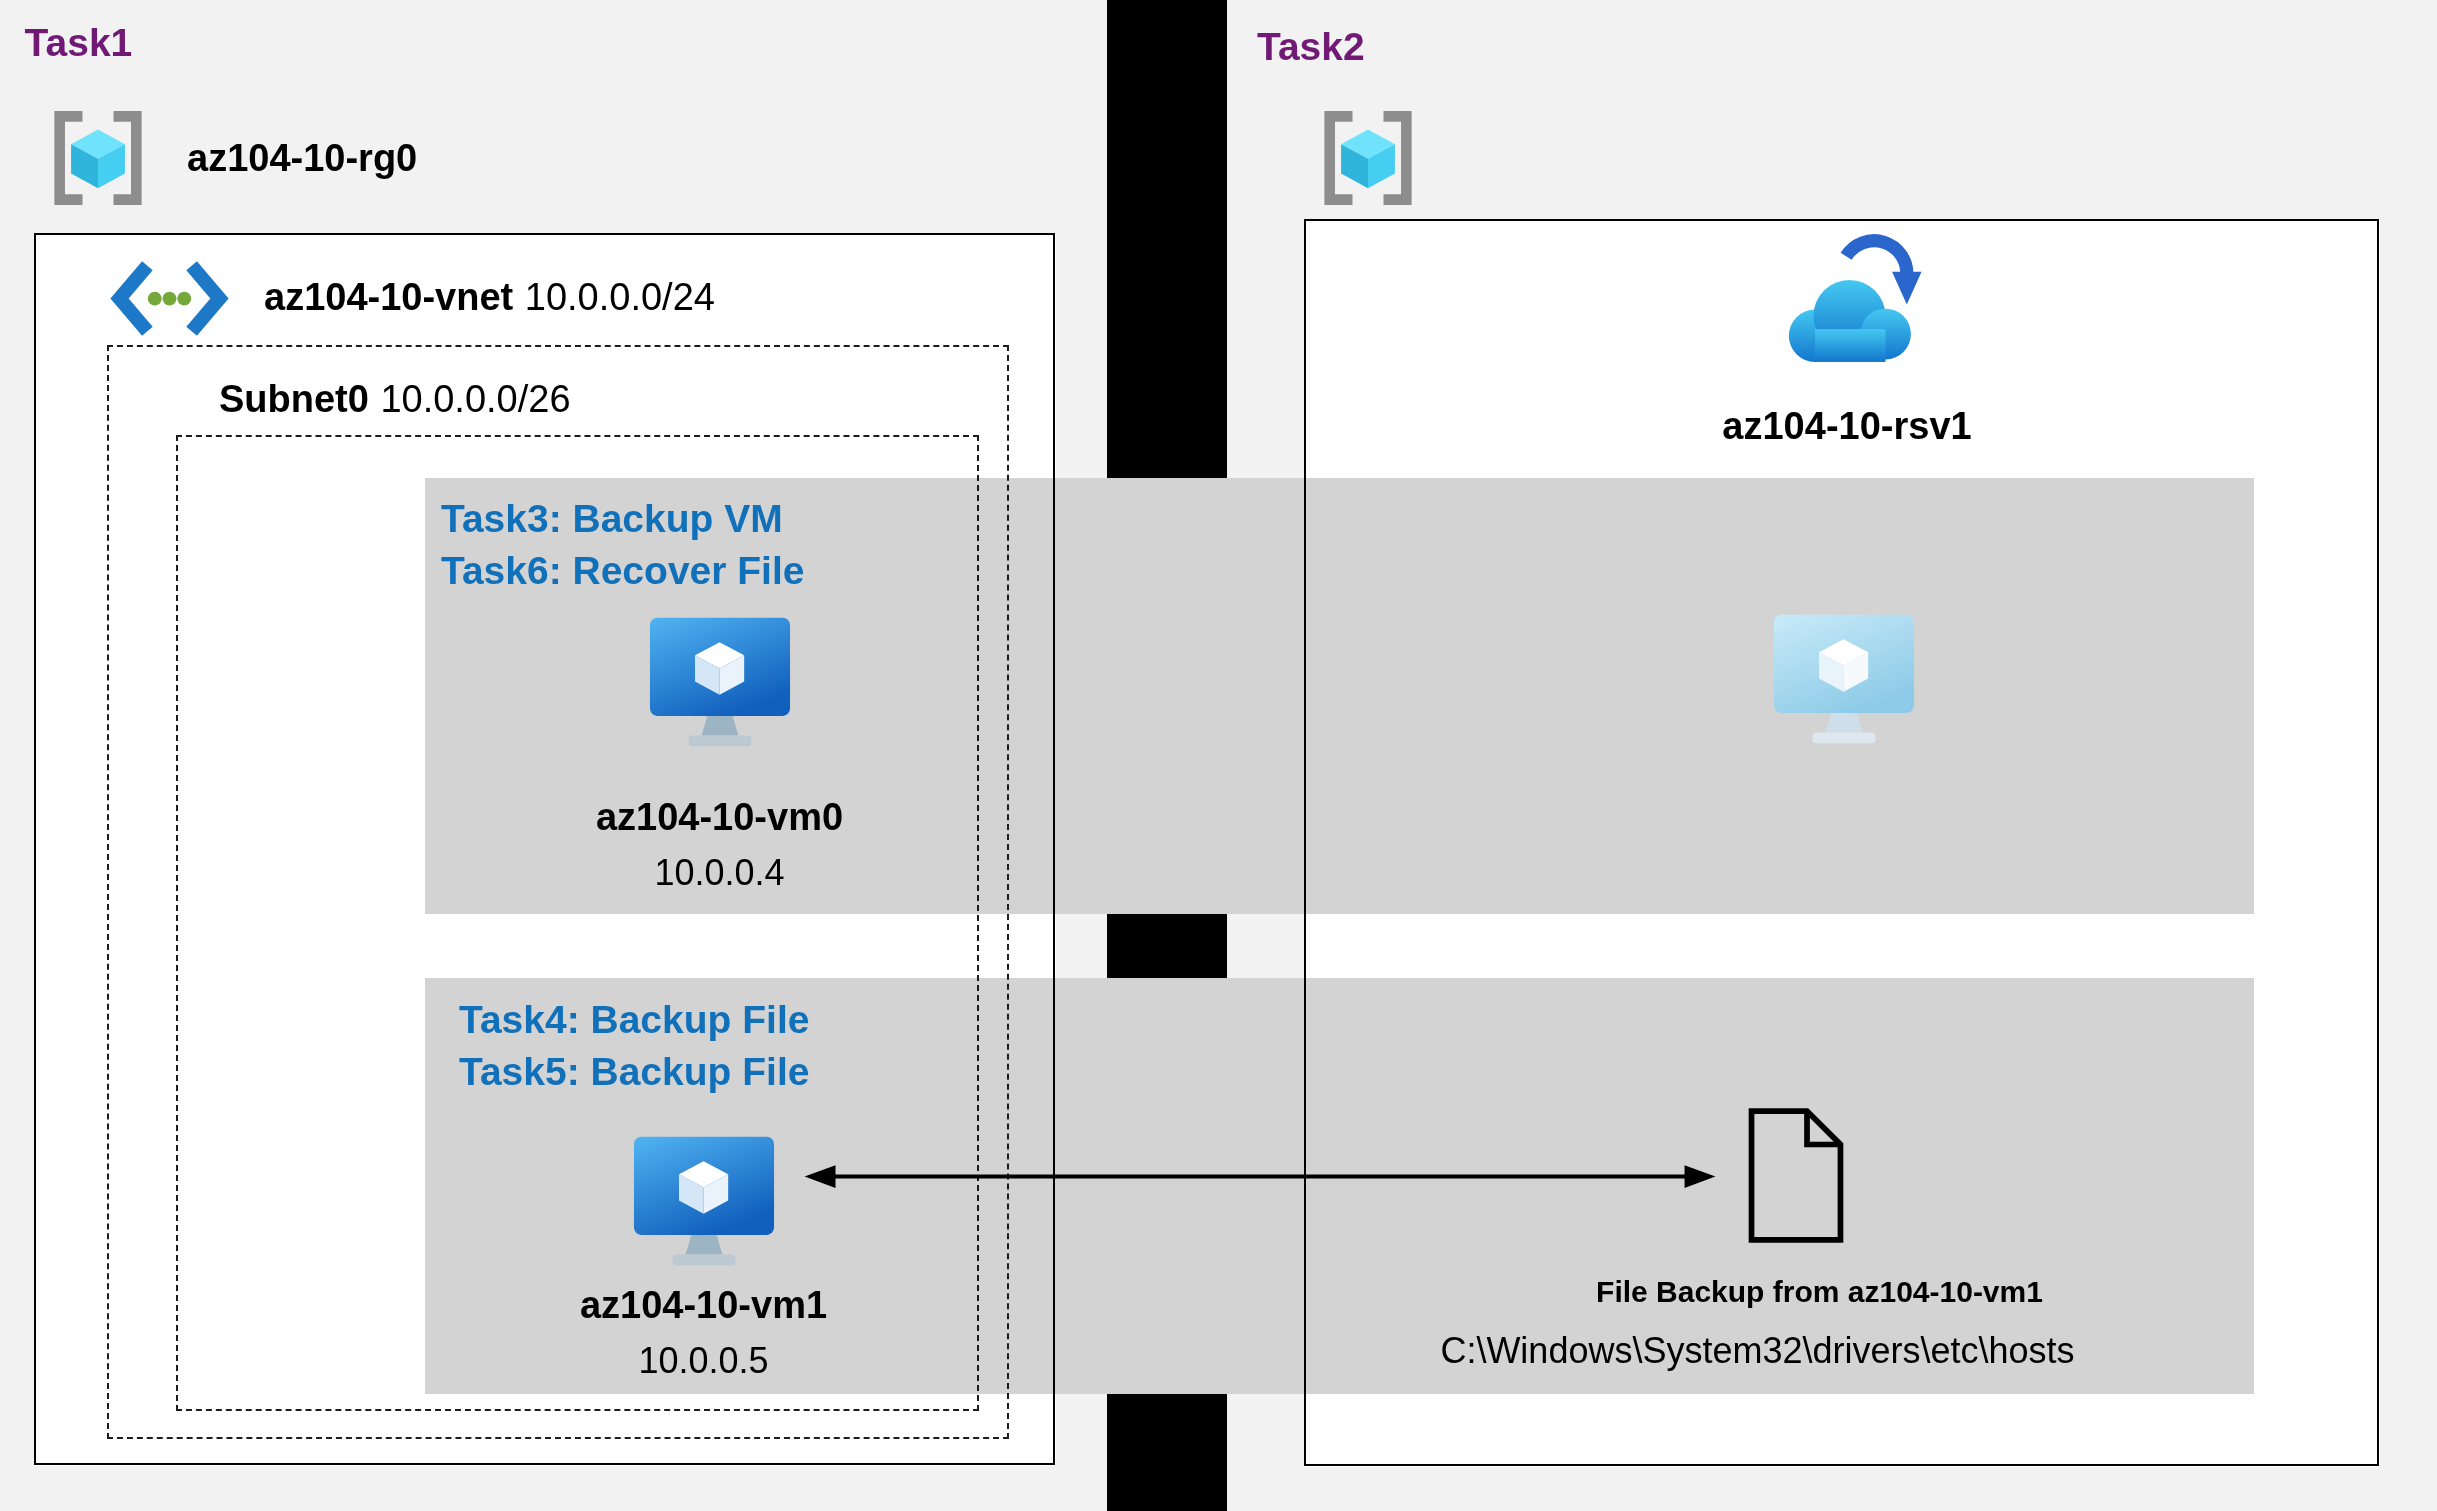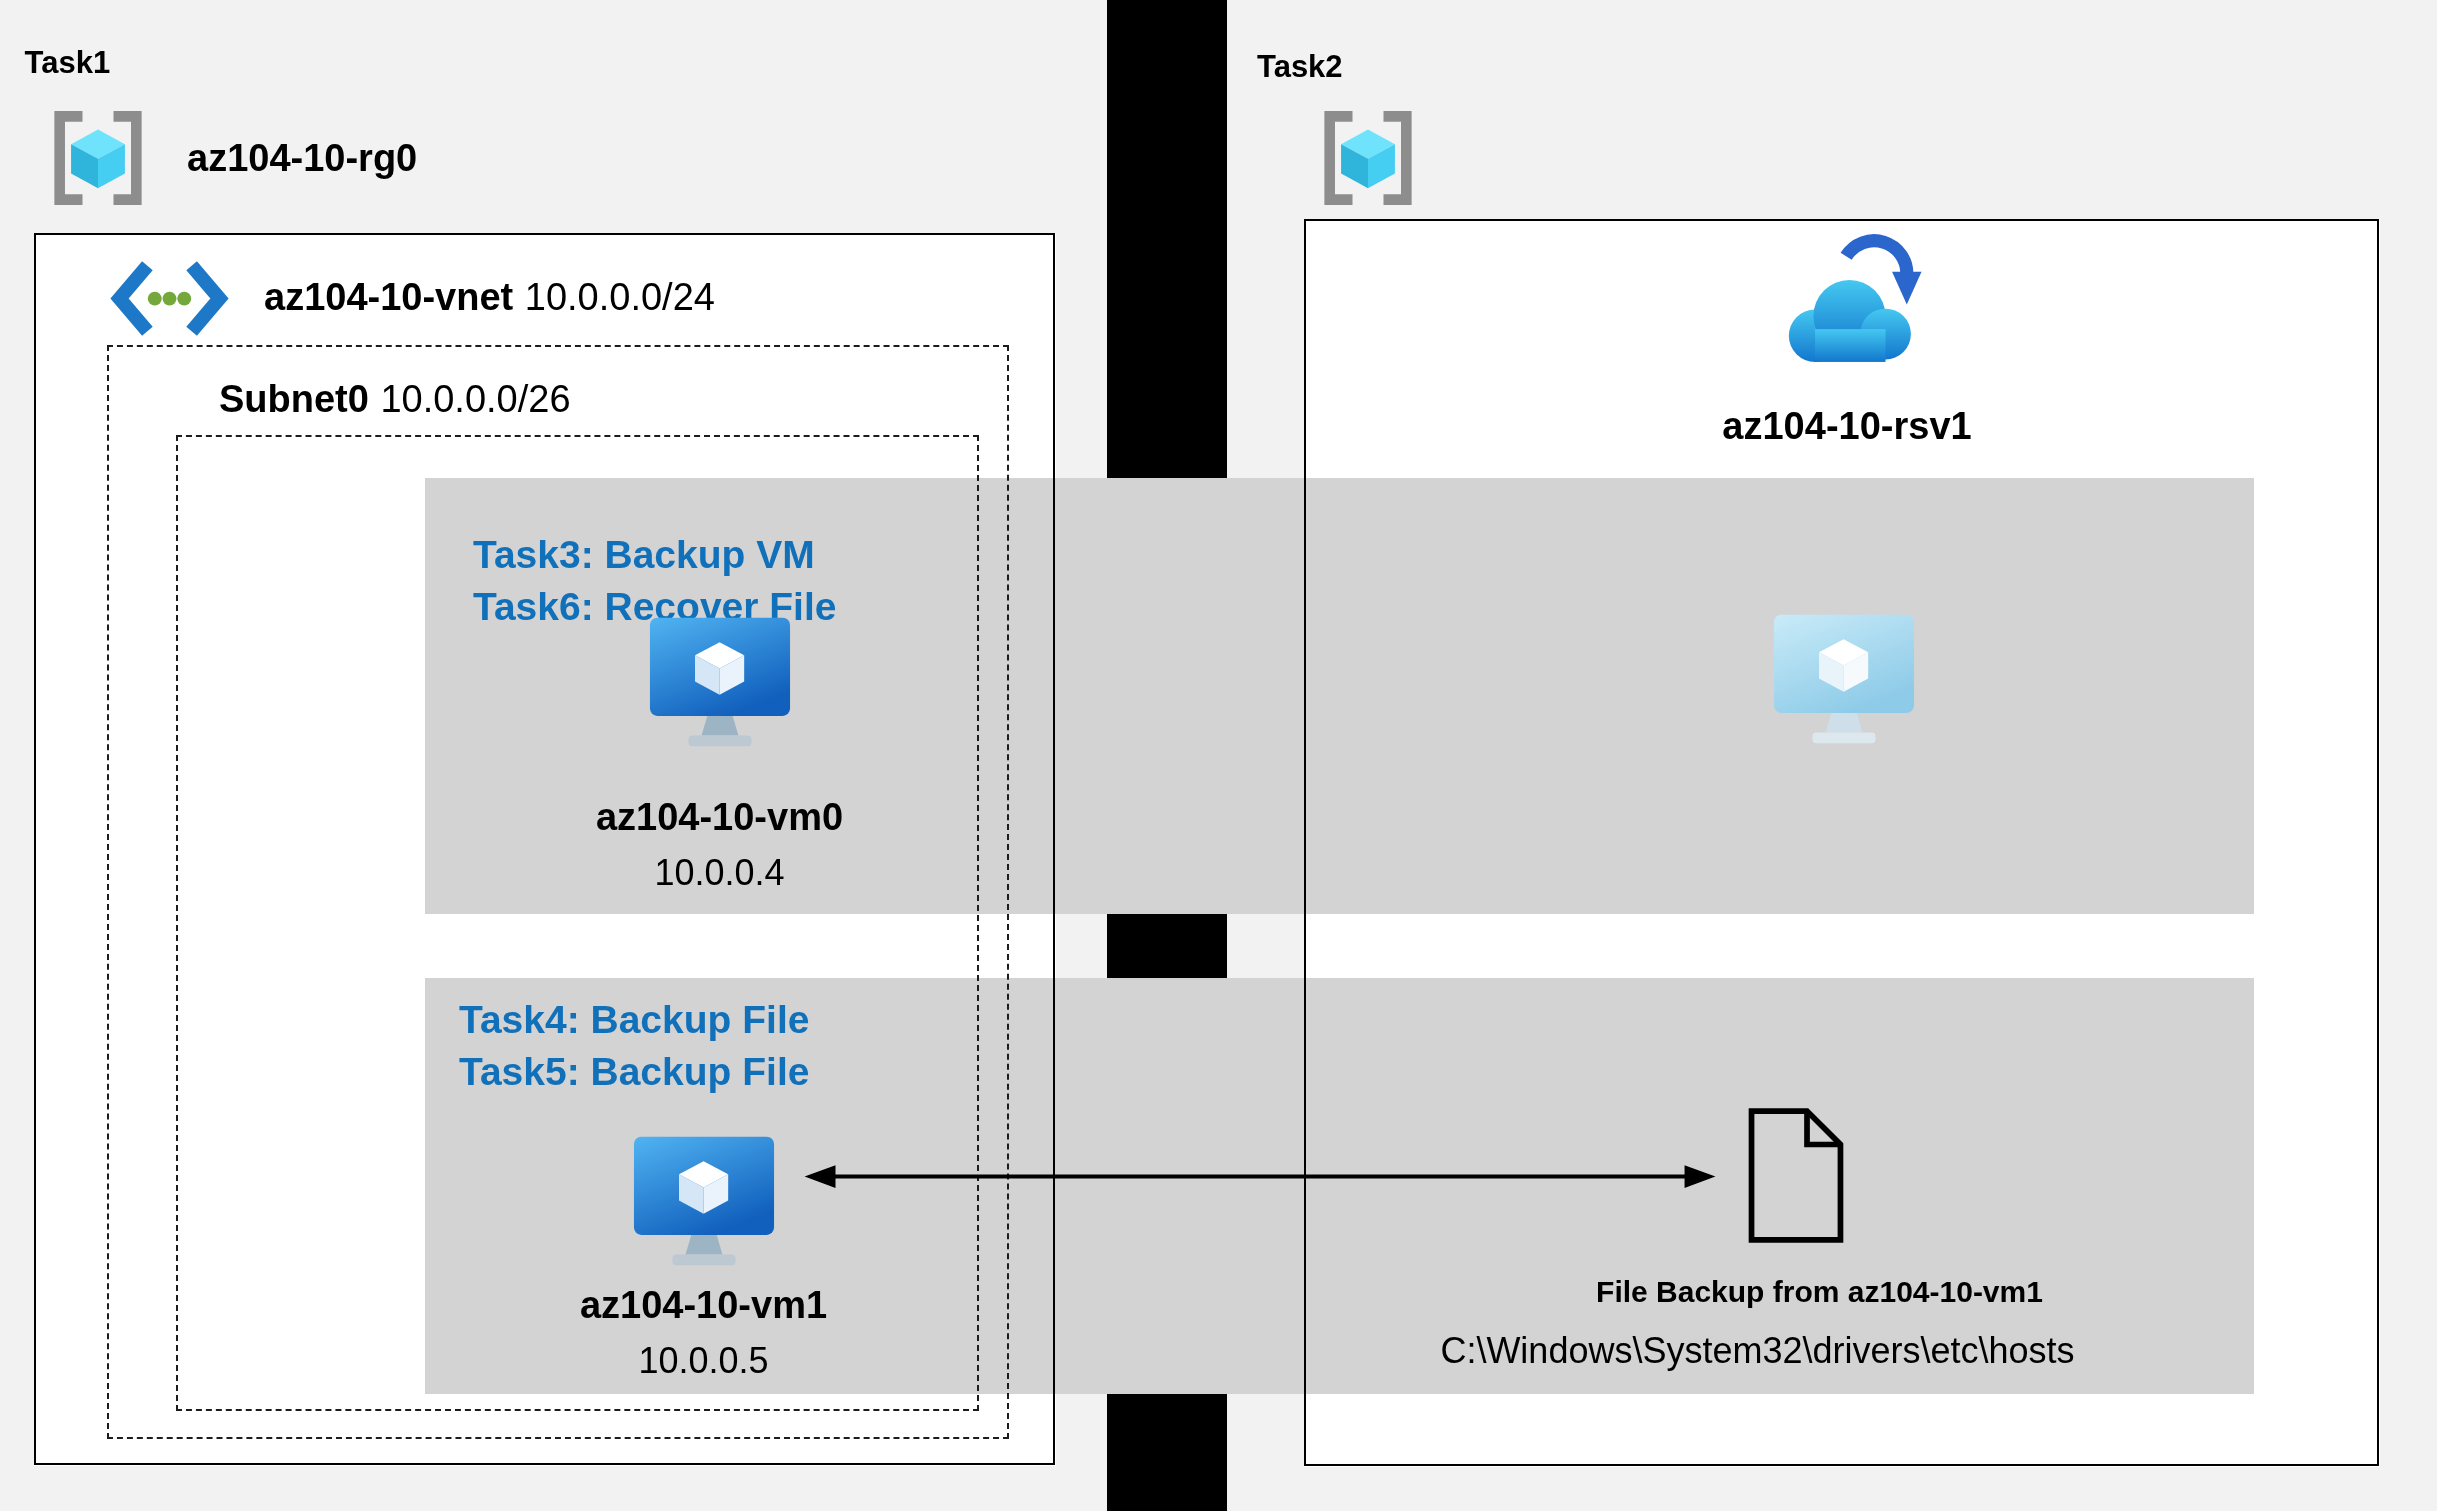--- a/index.html
+++ b/index.html
@@ -23,36 +23,36 @@
   
   .border-solid{border:2.5px solid #000;z-index:4;}
   .left-border{left:34px;top:233px;width:1017px;height:1228px;}
   .right-border{left:1304px;top:219px;width:1071px;height:1243px;}
   .border-dashed{border:2.5px dashed #1c1c1c;z-index:4;}
   .subnet-border{left:107px;top:345px;width:898px;height:1090px;}
   .inner-border{left:176px;top:435px;width:799px;height:972px;}
 
   
   .content{z-index:5;}
-  .task-heading{font-size:31px;font-weight:bold;color:#000000;margin-top:24px;}
+  .task-heading{font-size:39px;font-weight:bold;color:#701a75;}
   .t1{left:24.6px;top:21px;}
   .t2{left:1257px;top:24.6px;text-align:center;}
   .rg-icon{width:106px;height:106px;}
   .rg0-icon{left:45px;top:105px;}
   .rg1-icon{left:1315px;top:105px;}
   .rg-label{font-size:38px;font-weight:bold;height:106px;line-height:106px;white-space:nowrap;}
   .rg0-label{left:187px;top:105px;}
   .rg1-label{left:1456px;top:105px;}
   .vnet-icon{left:108px;top:256px;width:123px;height:86px;}
   .vnet-label{left:264px;top:276px;font-size:38px;white-space:nowrap;}
   .bold{font-weight:bold;}
   .cidr{margin-left:11.5px;font-weight:normal;}
   .subnet-label{left:195px;top:378px;font-size:38px;white-space:nowrap;margin-left:24px;}
   .task-note{font-size:39px;font-weight:bold;color:#1170ba;line-height:52px;white-space:nowrap;}
-  .note1{left:473px;top:493px;margin-top:36px;}
+  .note1{left:441px;top:493px;}
   .note2{left:459px;top:994px;}
   .vm-icon{width:150px;height:136px;}
   .vm0-icon{left:645px;top:616px;}
   .vm1-icon{left:629px;top:1135px;}
   .vmb-icon{left:1769px;top:613px;}
   .center-text{text-align:center;}
   .res-name{font-size:38px;font-weight:bold;}
   .res-ip{font-size:36px;}
   .vm0-name{left:564px;top:796px;width:311px;}
   .vm0-ip{left:564px;top:852px;width:311px;}

